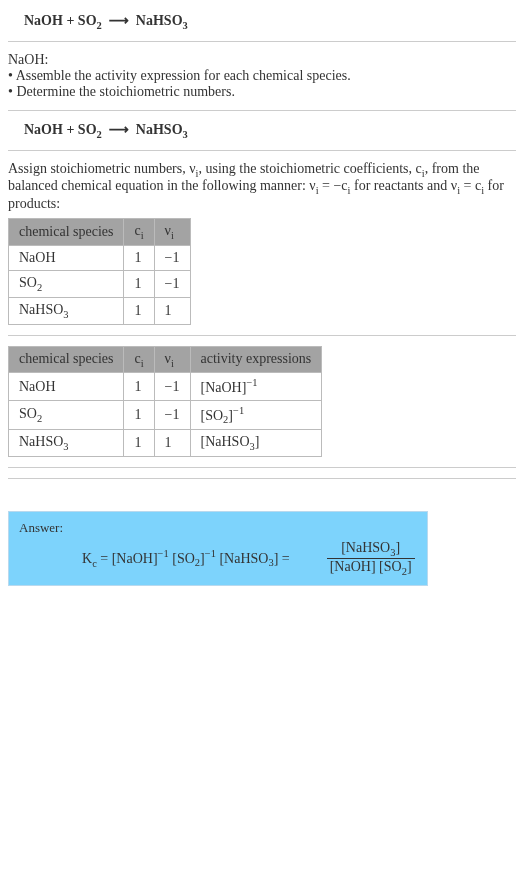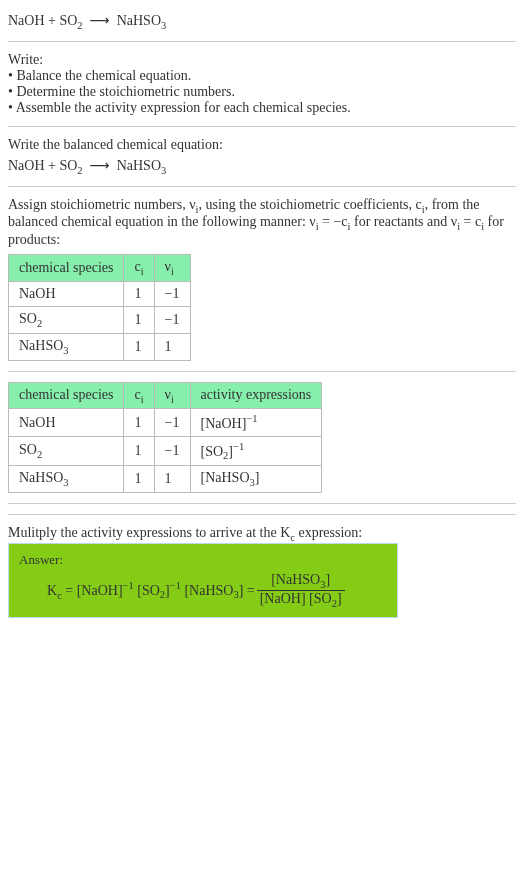--- a/index.html
+++ b/index.html
@@ -11,79 +11,77 @@
     background: #fff;
     width: 524px;
     box-sizing: border-box;
   }
   .hr {
     border: none;
     border-top: 1px solid #ccc;
     margin: 10px 0;
   }
   .section { margin: 4px 0; }
-  .chem-eq { margin: 4px 0 8px 0; }
+  .chem-eq { margin: 4px 0 8px 16px; font-weight: bold; }
   sub { font-size: 0.75em; }
   sup { font-size: 0.75em; }
   .italic { }
   table.data {
     border-collapse: collapse;
     margin: 6px 0;
   }
   table.data th, table.data td {
     border: 1px solid #bbb;
     padding: 4px 10px;
     text-align: left;
     font-weight: normal;
   }
-  table.data th { background: #86efac; }
+  table.data th { background: #a3a3a3; }
   .answer-box {
-    background: #84cc16;
+    background: #7dd3fc;
     border: 1px solid #b9d9ee;
     padding: 8px 10px;
-    margin-top: 0;
+    margin-top: 22px;
     display: inline-block;
     min-width: 390px;
     box-sizing: border-box;
   }
   .answer-label { font-size: 13px; margin-bottom: 4px; }
   .frac {
     display: inline-block;
     vertical-align: middle;
     text-align: center;
     margin: 0 2px;
   }
   .frac .num, .frac .den {
     display: block;
     padding: 0 3px;
   }
   .frac .num { border-bottom: 1px solid #333; }
-  .eq-line { display: flex; align-items: center; flex-wrap: wrap; }
+  .eq-line { display: flex; align-items: center; flex-wrap: wrap; gap: 35px; }
   .nowrap { white-space: nowrap; }
 </style>
 </head>
 <body>
 
 <div class="section">
   <div class="chem-eq">NaOH + SO<sub>2</sub> &nbsp;⟶&nbsp; NaHSO<sub>3</sub></div>
 </div>
 
 <hr class="hr">
 
 <div class="section">
-  <div>Write:</div>
-  <div>• Balance the chemical equation.</div>
+  <div>NaOH:</div>
+  <div>• Assemble the activity expression for each chemical species.</div>
   <div>• Determine the stoichiometric numbers.</div>
-  <div>• Assemble the activity expression for each chemical species.</div>
 </div>
 
 <hr class="hr">
 
 <div class="section">
-  <div>Write the balanced chemical equation:</div>
   <div class="chem-eq">NaOH + SO<sub>2</sub> &nbsp;⟶&nbsp; NaHSO<sub>3</sub></div>
 </div>
 
 <hr class="hr">
 
 <div class="section">
   <div>Assign stoichiometric numbers, <span class="italic">ν<sub>i</sub></span>, using the stoichiometric coefficients, <span class="italic">c<sub>i</sub></span>, from the balanced chemical equation in the following manner: <span class="italic">ν<sub>i</sub></span> = −<span class="italic">c<sub>i</sub></span> for reactants and <span class="italic">ν<sub>i</sub></span> = <span class="italic">c<sub>i</sub></span> for products:</div>
   <table class="data">
     <tbody>
         <tr>
@@ -144,21 +142,20 @@
 </div>
 
 <hr class="hr">
 
 <div class="section">
 </div>
 
 <hr class="hr">
 
 <div class="section">
-  <div>Mulitply the activity expressions to arrive at the <span class="italic">K<sub>c</sub></span> expression:</div>
 
   <div class="answer-box">
     <div class="answer-label">Answer:</div>
     <div class="eq-line">
       <span style="width:28px"></span>
       <span class="nowrap"><span class="italic">K<sub>c</sub></span> = [NaOH]<sup>−1</sup> [SO<sub>2</sub>]<sup>−1</sup> [NaHSO<sub>3</sub>] = </span>
       <span class="frac">
         <span class="num">[NaHSO<sub>3</sub>]</span>
         <span class="den">[NaOH] [SO<sub>2</sub>]</span>
       </span>

